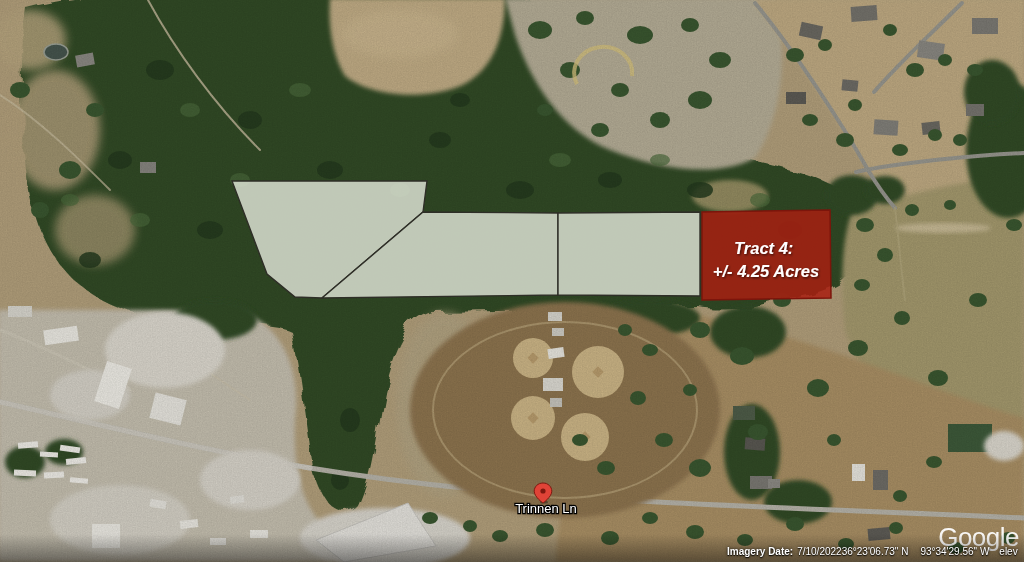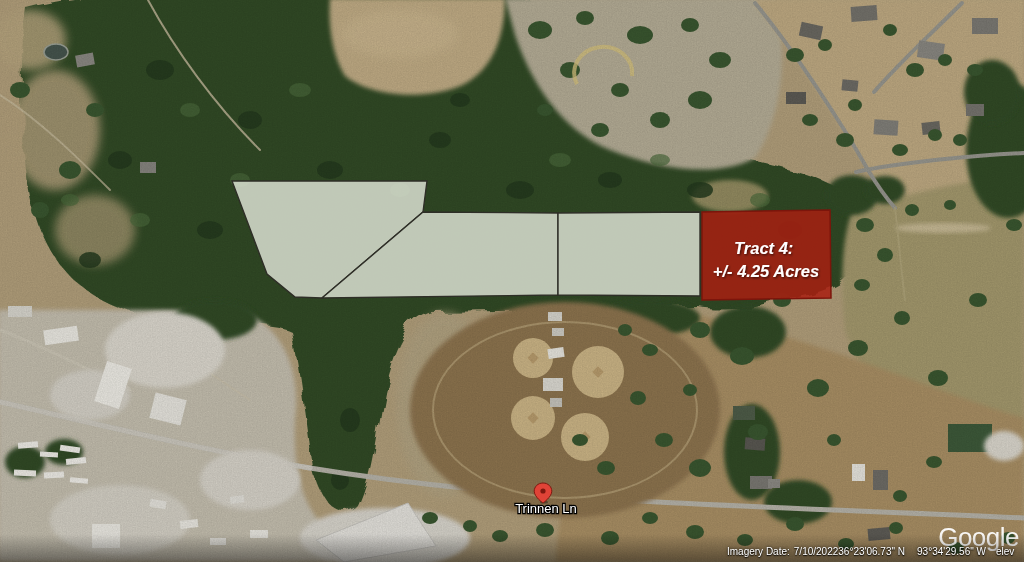--- a/index.html
+++ b/index.html
@@ -9,21 +9,21 @@
   .tract{fill-opacity:.84;stroke-width:1.4;}
   .tract-red{fill-opacity:.85;stroke-width:1.5;}
   .tract-label{font-style:italic;font-weight:bold;font-size:16.5px;text-anchor:middle;}
   .road-label{font-size:13px;text-anchor:middle;paint-order:stroke;stroke:#000;stroke-width:2.6px;font-weight:500;}
   .google-logo{font-size:26px;font-weight:500;letter-spacing:-0.5px;fill:#ffffff;opacity:.94;text-anchor:end;}
   .bottom-fade{position:absolute;left:0;bottom:0;width:100%;height:28px;pointer-events:none;
                background:linear-gradient(to bottom, rgba(0,0,0,0), rgba(0,0,0,0.42));}
   .attribution{position:absolute;left:727px;bottom:5px;white-space:nowrap;color:#fff;
                font-size:10px;text-shadow:0 0 3px rgba(0,0,0,.95),0 1px 1px rgba(0,0,0,.85);}
   .attribution span{display:inline-block;}
-  .g4{margin-right:4px;} .g20{} .g12{margin-right:12px;}
+  .g4{margin-right:4px;font-weight:bold;} .g20{} .g12{margin-right:12px;}
   .g10{margin-right:10px;} .g5{margin-right:5px;}
 </style>
 </head>
 <body>
 
 <div class="stage">
 <svg width="1024" height="562" viewBox="0 0 1024 562">
   <defs>
     <filter id="soft" x="-20%" y="-20%" width="140%" height="140%">
           <feGaussianBlur stdDeviation="5"></feGaussianBlur>

